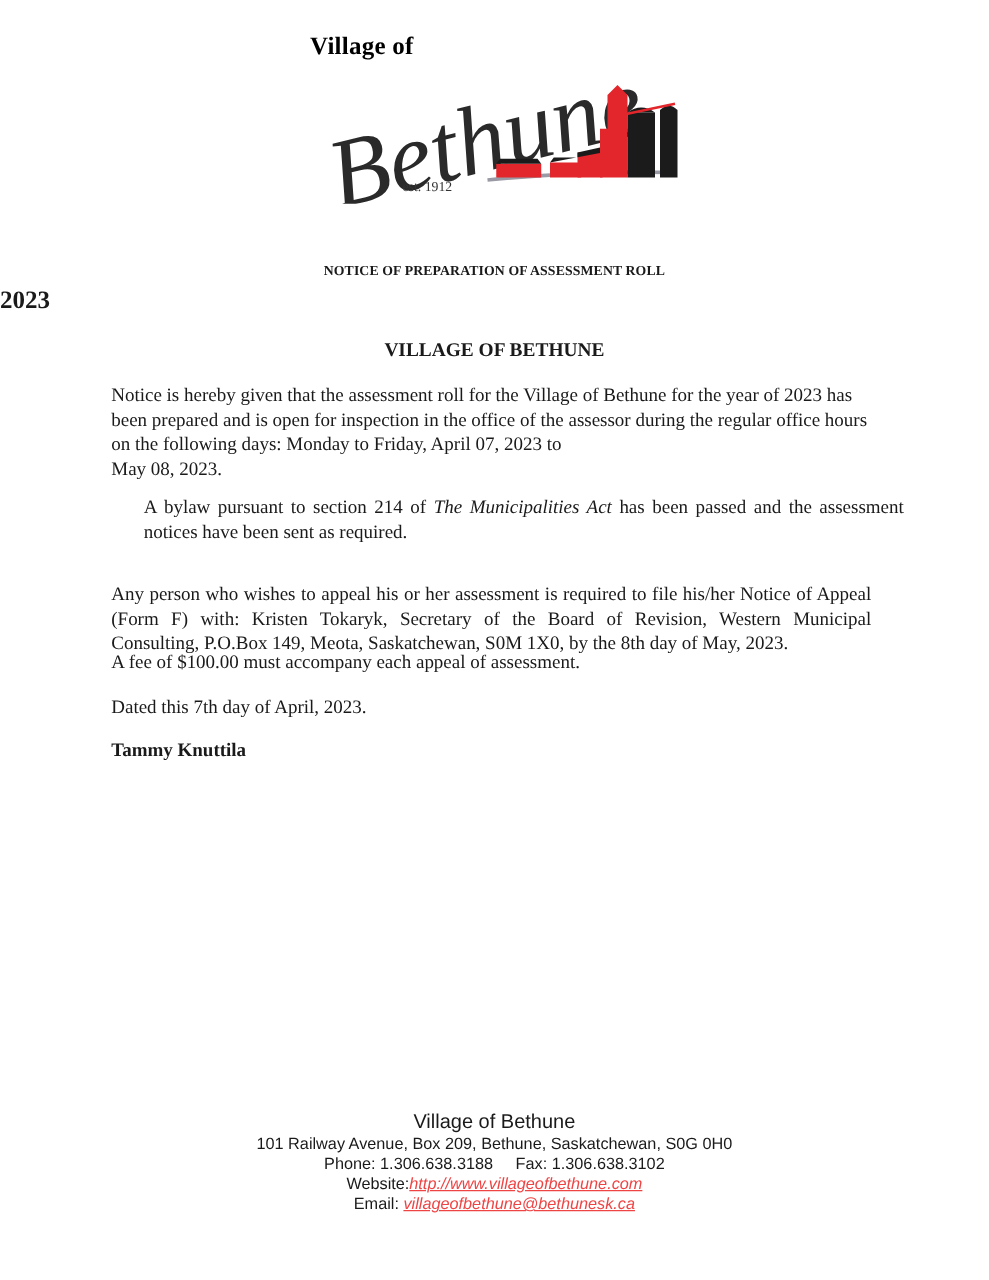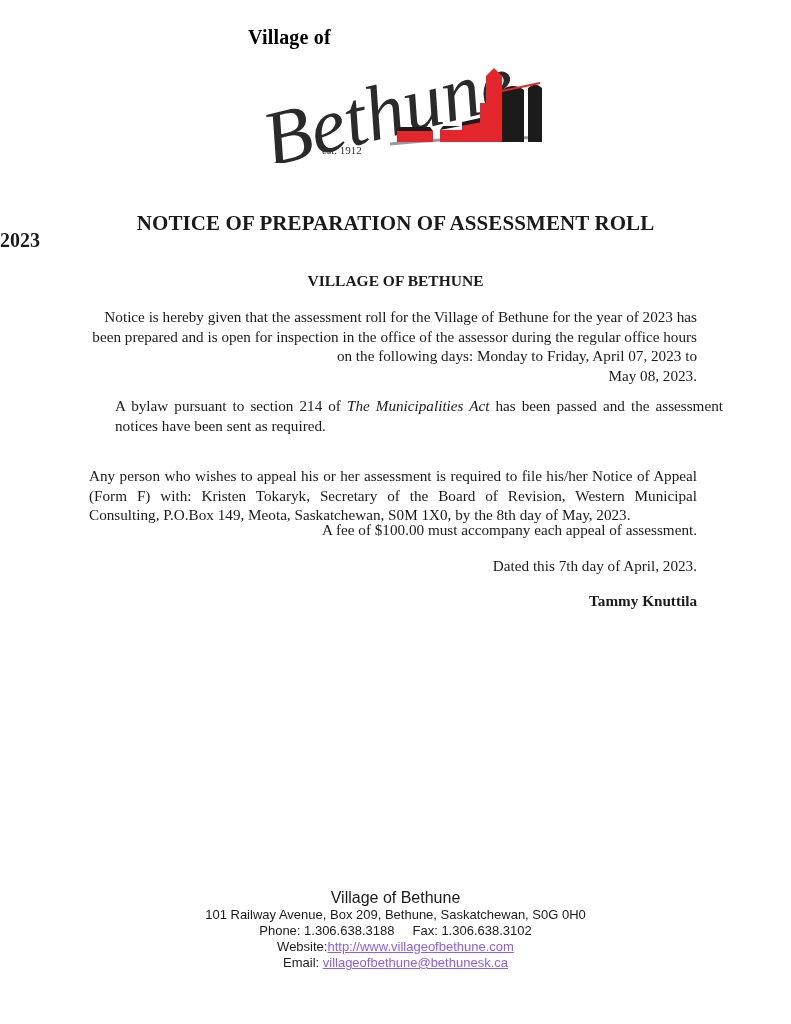--- a/index.html
+++ b/index.html
@@ -5,37 +5,37 @@
   html, body { margin: 0; padding: 0; background: #ffffff; }
   body { width: 791px; height: 1024px; position: relative; overflow: hidden; color: #1a1a1a; }
   .serif { font-family: "Liberation Serif", "DejaVu Serif", serif; }
   .sans { font-family: "Liberation Sans", "DejaVu Sans", sans-serif; }
 
   .logo { position: absolute; left: 240px; top: 18px; width: 310px; height: 145px; }
   .logo-village { position: absolute; left: 8px; top: 8px; font-family: "Liberation Serif", serif; font-size: 20px; font-weight: bold; color: #000000; letter-spacing: 0.2px; }
   .logo-est { position: absolute; left: 82px; top: 126px; font-family: "Liberation Serif", serif; font-size: 11px; color: #333; }
   .logo-script { position: absolute; left: 0; top: 0; }
 
-  .heading1 { position: absolute; left: 0; width: 791px; top: 211px; text-align: center; font-size: 21px; font-weight: bold; letter-spacing: 0.1px; }
+  .heading1 { position: absolute; left: 0; width: 791px; top: 211px; text-align: center; font-size: 11px; font-weight: bold; letter-spacing: 0.1px; }
   .heading-year { position: absolute; left: 0; width: 791px; top: 229px; text-align: left; font-size: 20px; font-weight: bold; }
   .heading2 { position: absolute; left: 0; width: 791px; top: 272px; text-align: center; font-size: 15.5px; font-weight: bold; }
 
-  .body-text { position: absolute; left: 89px; width: 608px; font-size: 15.2px; line-height: 19.5px; text-align: right; }
+  .body-text { position: absolute; left: 89px; width: 608px; font-size: 15.2px; line-height: 19.5px; }
   .para { margin: 0; }
   .justify { text-align: justify; }
   .p1 { top: 307px; }
   .p2 { top: 396px; margin-left: 26px; }
   .p3 { top: 466px; }
   .p4 { top: 520px; }
   .p5 { top: 556px; }
   .p6 { top: 591px; font-weight: bold; }
 
   .footer { position: absolute; left: 0; width: 791px; top: 889px; text-align: center; font-size: 13px; line-height: 16px; color: #1a1a1a; }
   .footer-title { font-size: 16px; line-height: 18px; }
-  .footer a { color: #8b5cf6; text-decoration: underline; }
+  .footer a { color: #ef4444; text-decoration: underline; font-style: italic; }
 </style>
 </head>
 <body>
 
 <div class="logo">
   <div class="logo-village">Village of</div>
   <svg class="logo-script" width="310" height="145" viewBox="0 0 310 145">
     <text x="20" y="118" font-family="Liberation Serif, serif" font-style="italic" font-size="78" fill="#2a2a2a" transform="rotate(-14 150 90)">Bethune</text>
 
     <path d="M150 126 Q 230 118 300 120" stroke="#9a9aa6" stroke-width="3" fill="none"></path>

